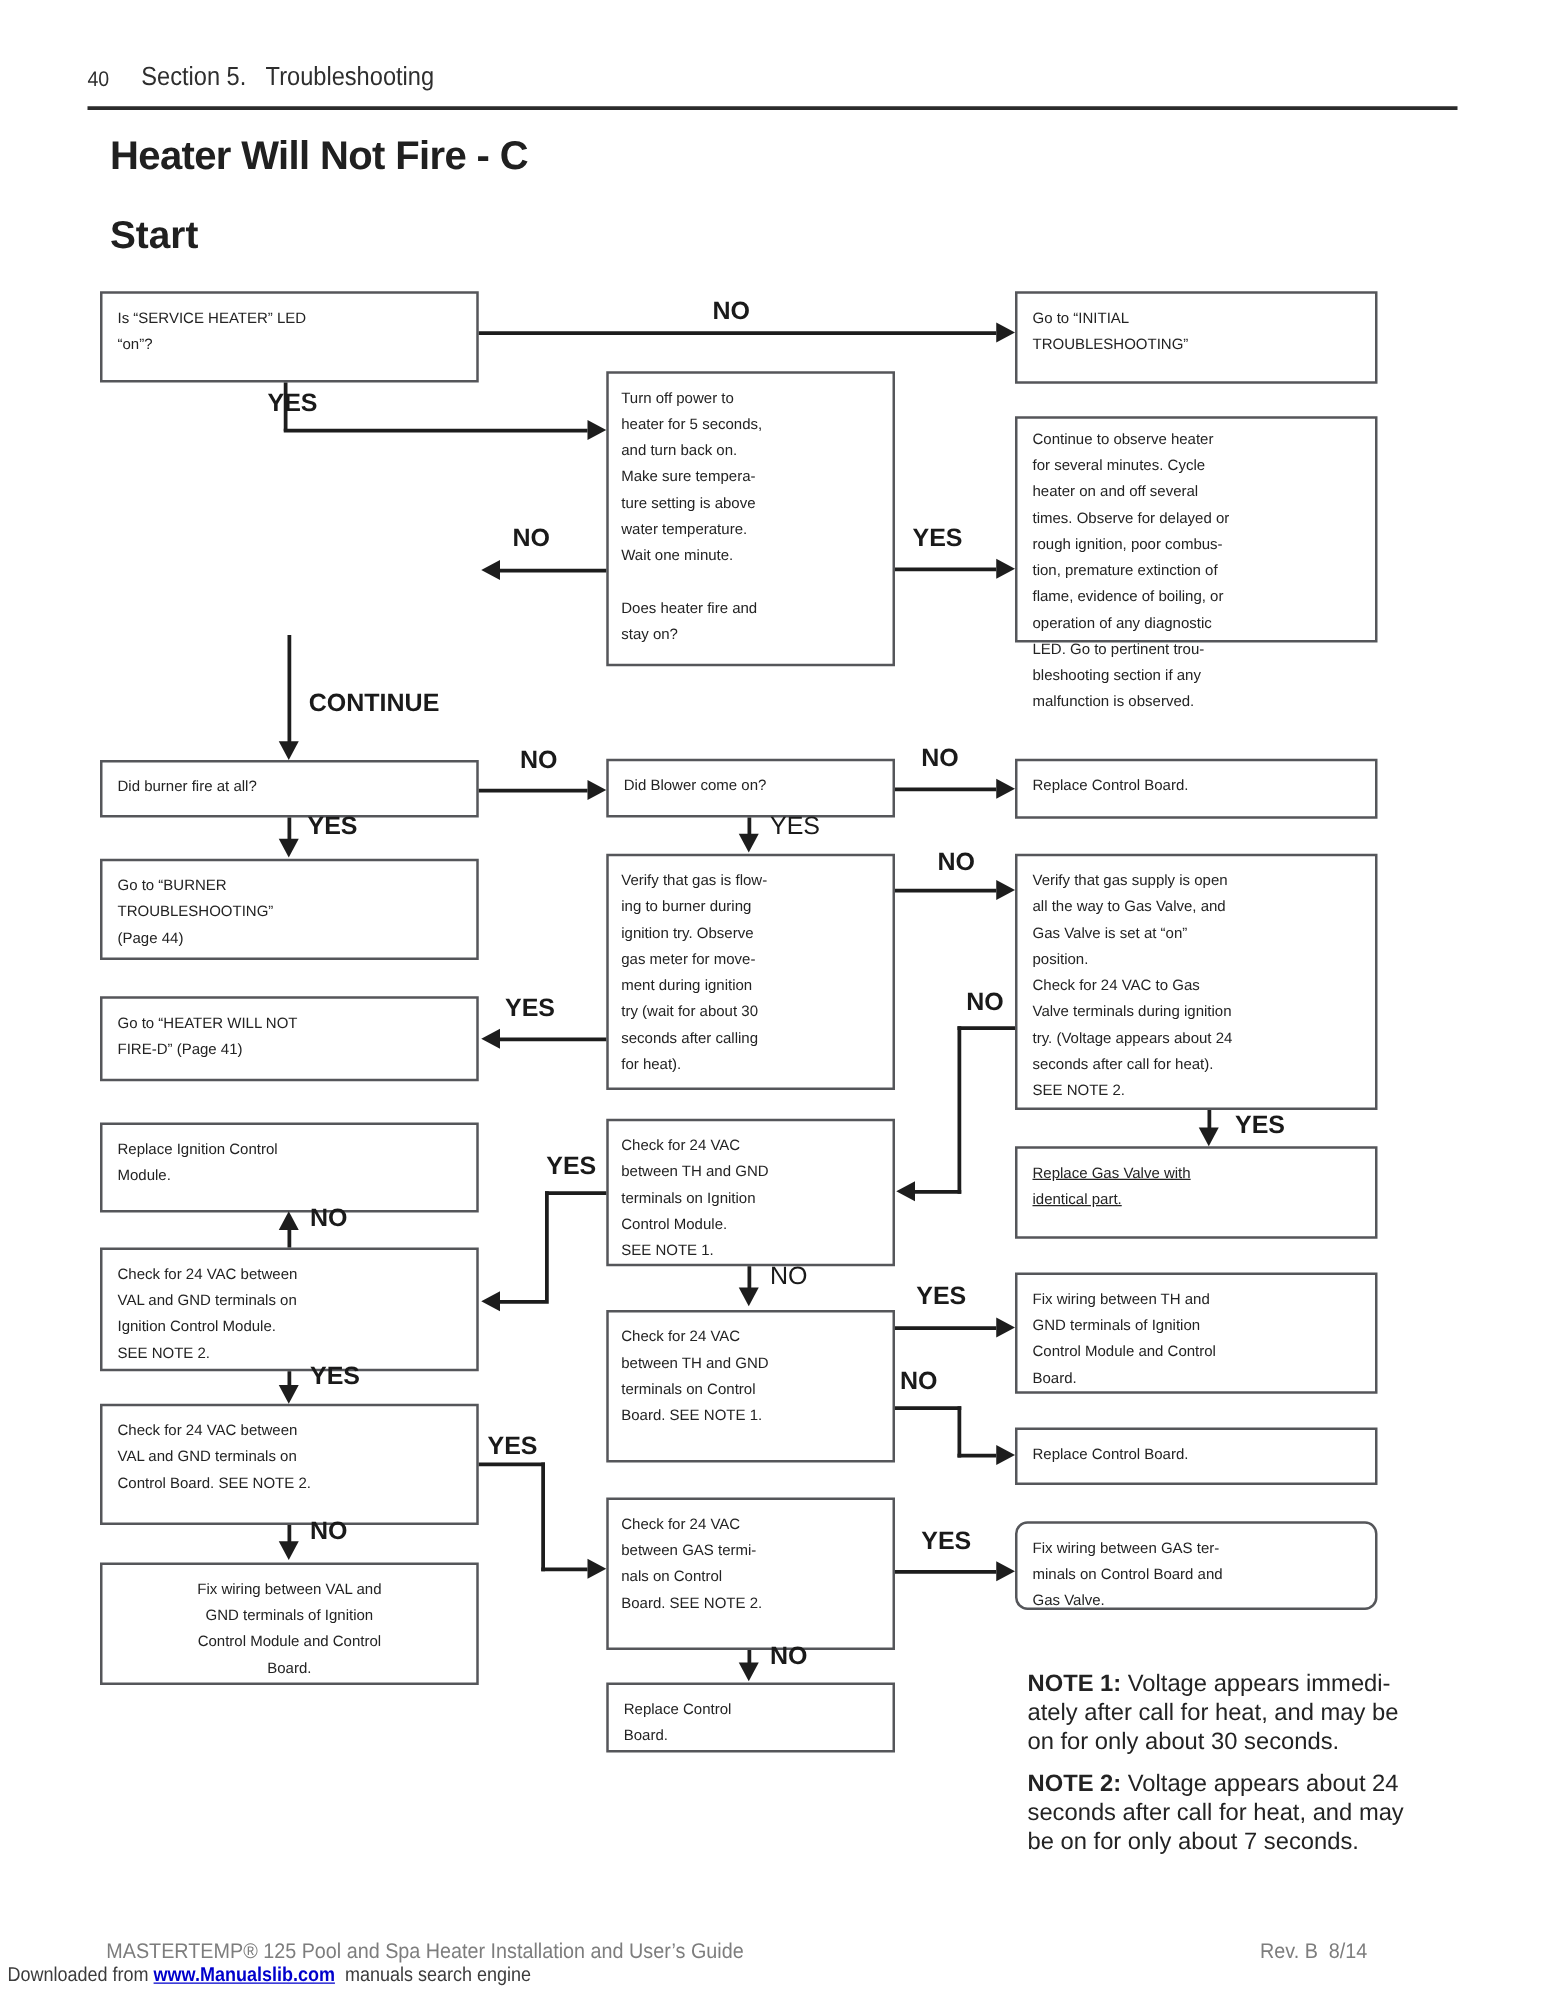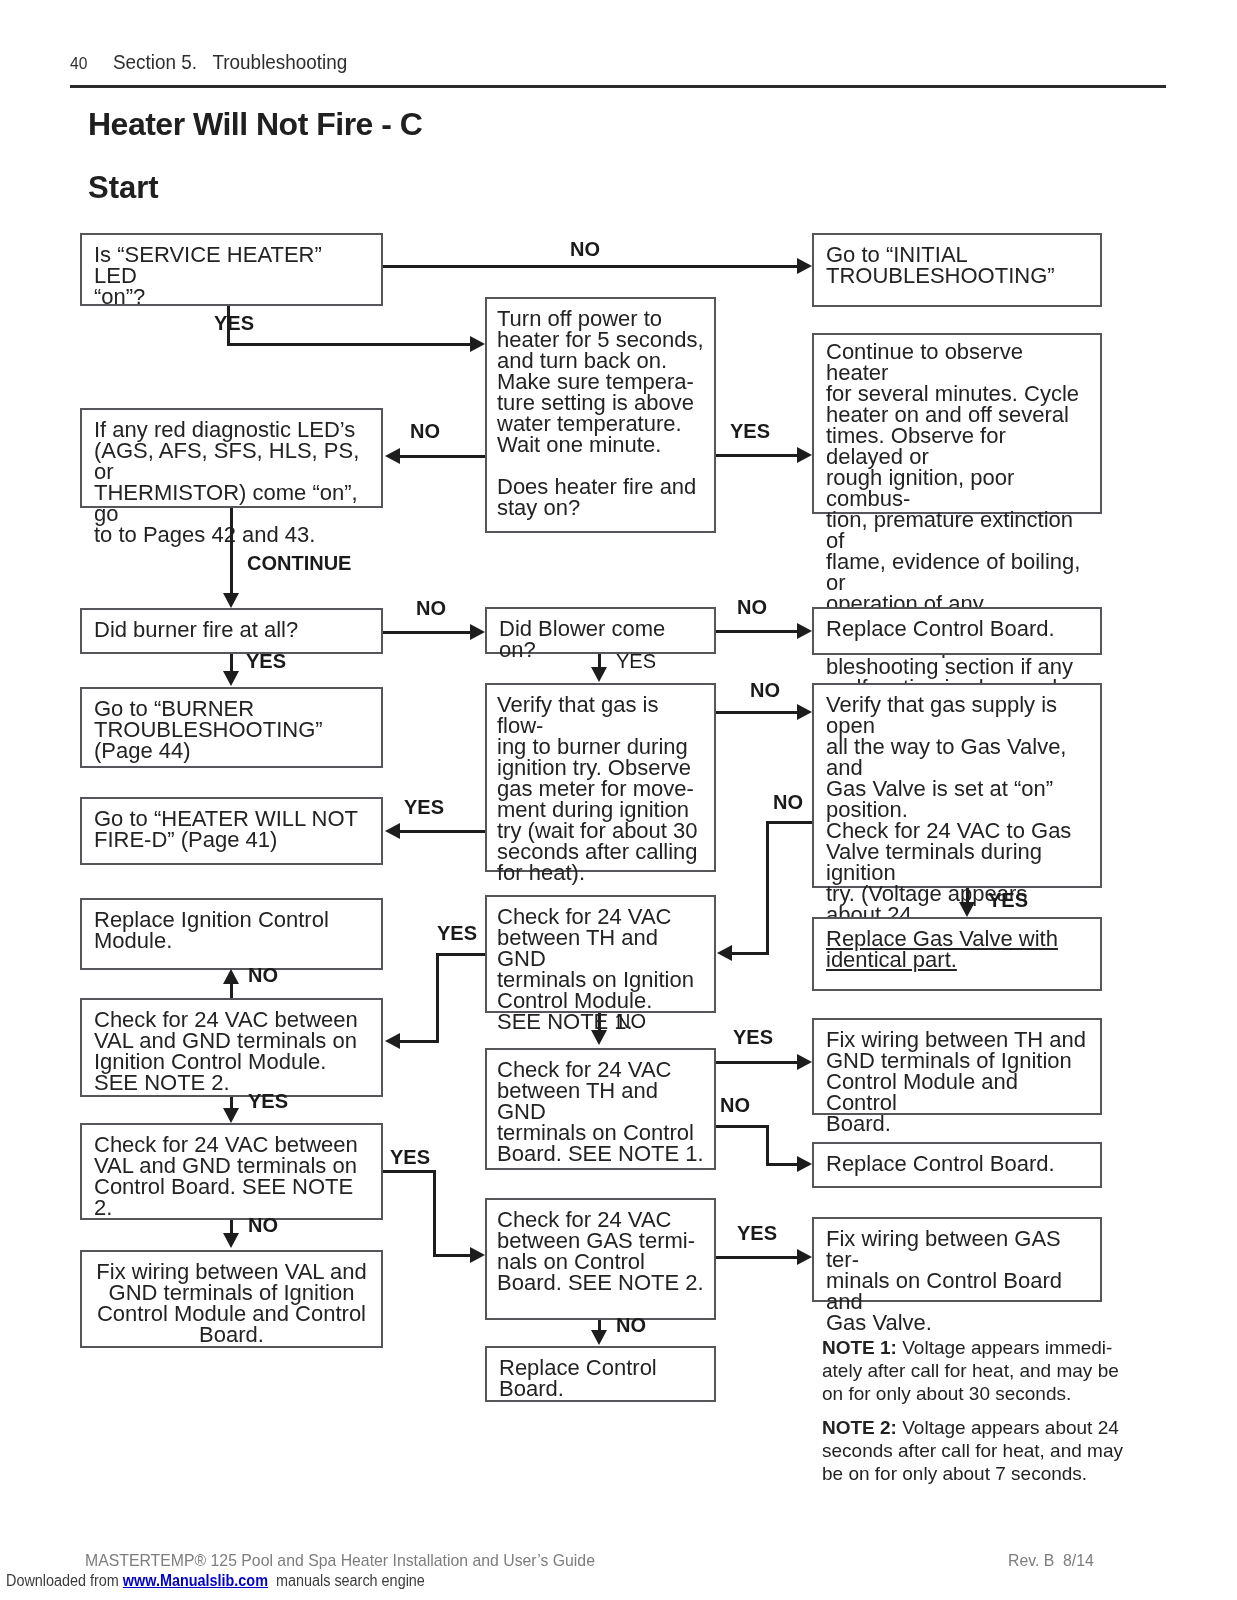--- a/index.html
+++ b/index.html
@@ -4,21 +4,21 @@
 <style>
   html,body{margin:0;padding:0;background:#ffffff;}
   #page{position:relative;width:1237px;height:1600px;background:#ffffff;overflow:hidden;
         font-family:"Liberation Sans", sans-serif;color:#1f1f1f;}
   .hdr-num{position:absolute;font-size:17px;color:#2e2e2e;transform:scaleX(.92);transform-origin:left;}
   .hdr-sec{position:absolute;font-size:21px;color:#2e2e2e;white-space:pre;transform:scaleX(.9);transform-origin:left;}
   .rule{position:absolute;background:#2b2b2b;}
   .title{position:absolute;font-size:32px;font-weight:bold;color:#202020;letter-spacing:-0.5px;}
   .start{position:absolute;font-size:31px;font-weight:bold;color:#202020;}
   .box{position:absolute;border:2px solid #55565a;background:#fff;box-sizing:border-box;
-       font-size:22px;line-height:21px;color:#232323;padding:9px 12px;white-space:pre-line;}
+       font-size:12px;line-height:21px;color:#232323;padding:9px 12px;white-space:pre-line;}
   .box.narrow{padding:9px 10px;}
   .lbl{position:absolute;font-size:20px;font-weight:bold;color:#1a1a1a;}
   .lbl.reg{font-weight:400;}
   .hline{position:absolute;height:3px;background:#1d1d1d;}
   .vline{position:absolute;width:3px;background:#1d1d1d;}
   .arr{position:absolute;width:0;height:0;border-style:solid;}
   .arr.r{border-width:8px 0 8px 15px;border-color:transparent transparent transparent #1d1d1d;}
   .arr.l{border-width:8px 15px 8px 0;border-color:transparent #1d1d1d transparent transparent;}
   .arr.d{border-width:15px 8px 0 8px;border-color:#1d1d1d transparent transparent transparent;}
   .arr.u{border-width:0 8px 15px 8px;border-color:transparent transparent #1d1d1d transparent;}
@@ -57,24 +57,20 @@
 for several minutes. Cycle
 heater on and off several
 times. Observe for delayed or
 rough ignition, poor combus-
 tion, premature extinction of
 flame, evidence of boiling, or
 operation of any diagnostic
 LED. Go to pertinent trou-
 bleshooting section if any
 malfunction is observed.</div>
-  <div class="box" style="left:80px;top:408px;width:303px;height:100px;">If any red diagnostic LED’s
-(AGS, AFS, SFS, HLS, PS, or
-THERMISTOR) come “on”, go
-to to Pages 42 and 43.</div>
   <div class="box" style="left:80px;top:608px;width:303px;height:46px;">Did burner fire at all?</div>
   <div class="box" style="left:485px;top:607px;width:231px;height:47px;">Did Blower come on?</div>
   <div class="box" style="left:812px;top:607px;width:290px;height:48px;">Replace Control Board.</div>
   <div class="box" style="left:80px;top:687px;width:303px;height:81px;">Go to “BURNER
 TROUBLESHOOTING”
 (Page 44)</div>
   <div class="box narrow" style="left:485px;top:683px;width:231px;height:189px;">Verify that gas is flow-
 ing to burner during
 ignition try. Observe
 gas meter for move-
@@ -119,21 +115,21 @@
 Control Board. SEE NOTE 2.</div>
   <div class="box" style="left:812px;top:1142px;width:290px;height:46px;">Replace Control Board.</div>
   <div class="box narrow" style="left:485px;top:1198px;width:231px;height:122px;">Check for 24 VAC
 between GAS termi-
 nals on Control
 Board. SEE NOTE 2.</div>
   <div class="box" style="left:80px;top:1250px;width:303px;height:98px;text-align:center;">Fix wiring between VAL and
 GND terminals of Ignition
 Control Module and Control
 Board.</div>
-  <div class="box" style="left:812px;top:1217px;width:290px;height:85px;">Fix wiring between GAS ter-
+  <div class="box" style="left:812px;top:1217px;width:290px;height:71px;border-radius:10px;">Fix wiring between GAS ter-
 minals on Control Board and
 Gas Valve.</div>
   <div class="box" style="left:485px;top:1346px;width:231px;height:56px;">Replace Control
 Board.</div>
 
   <div class="hline" style="left:383px;top:265px;width:414px;"></div>
   <div class="arr r" style="left:797px;top:258px;"></div>
   <div class="lbl" style="left:570px;top:238px;">NO</div>
 
   <div class="vline" style="left:227px;top:306px;height:39px;"></div>

